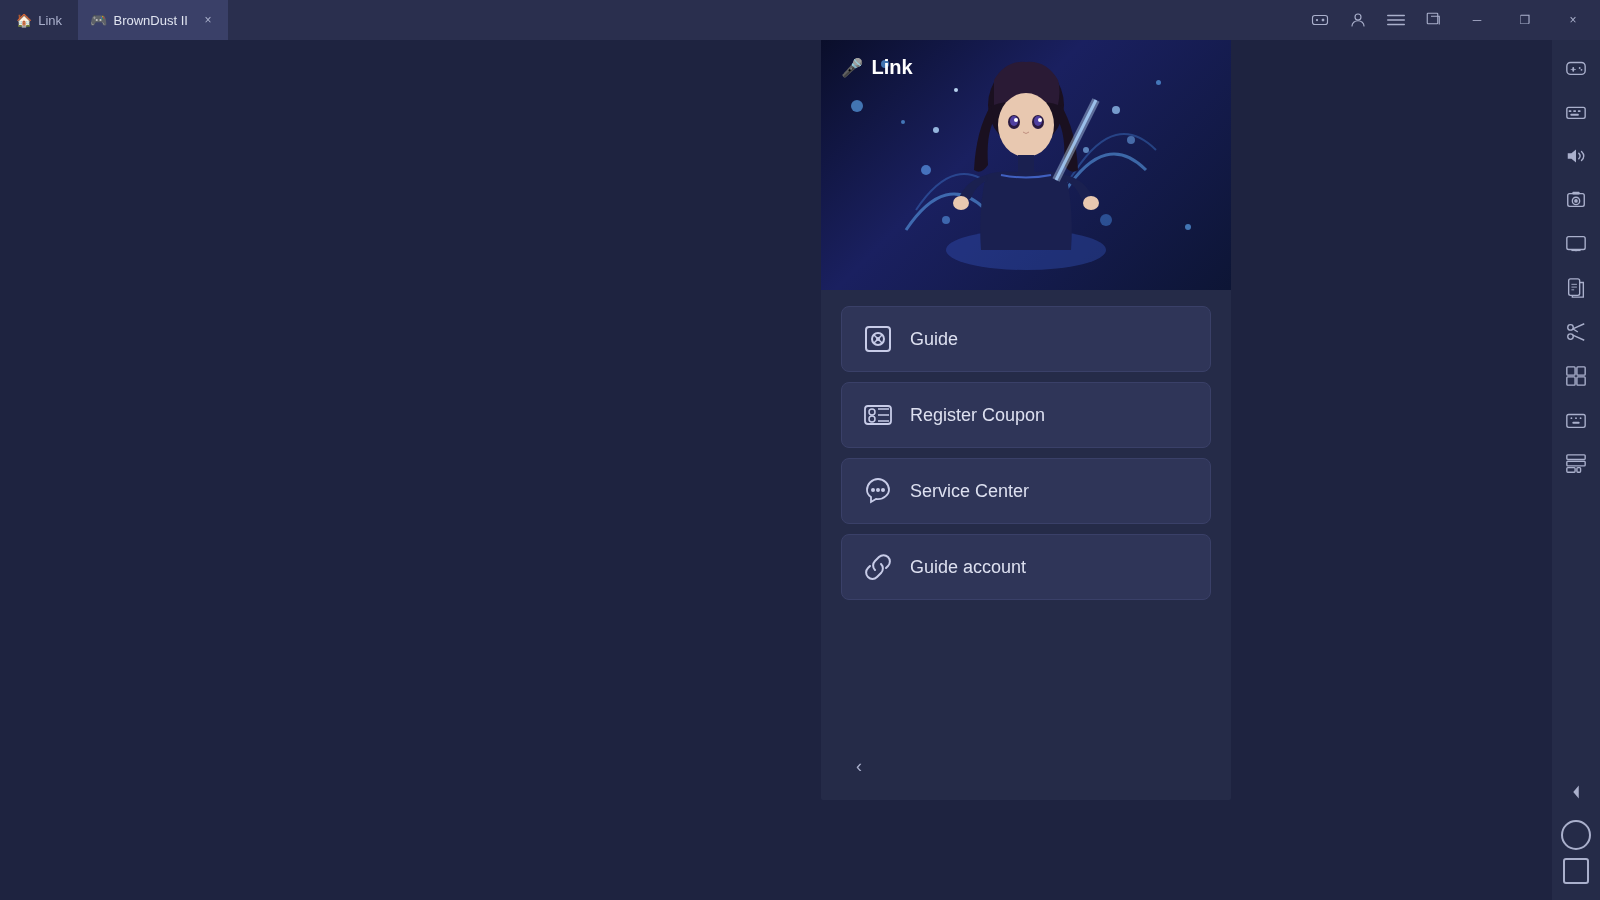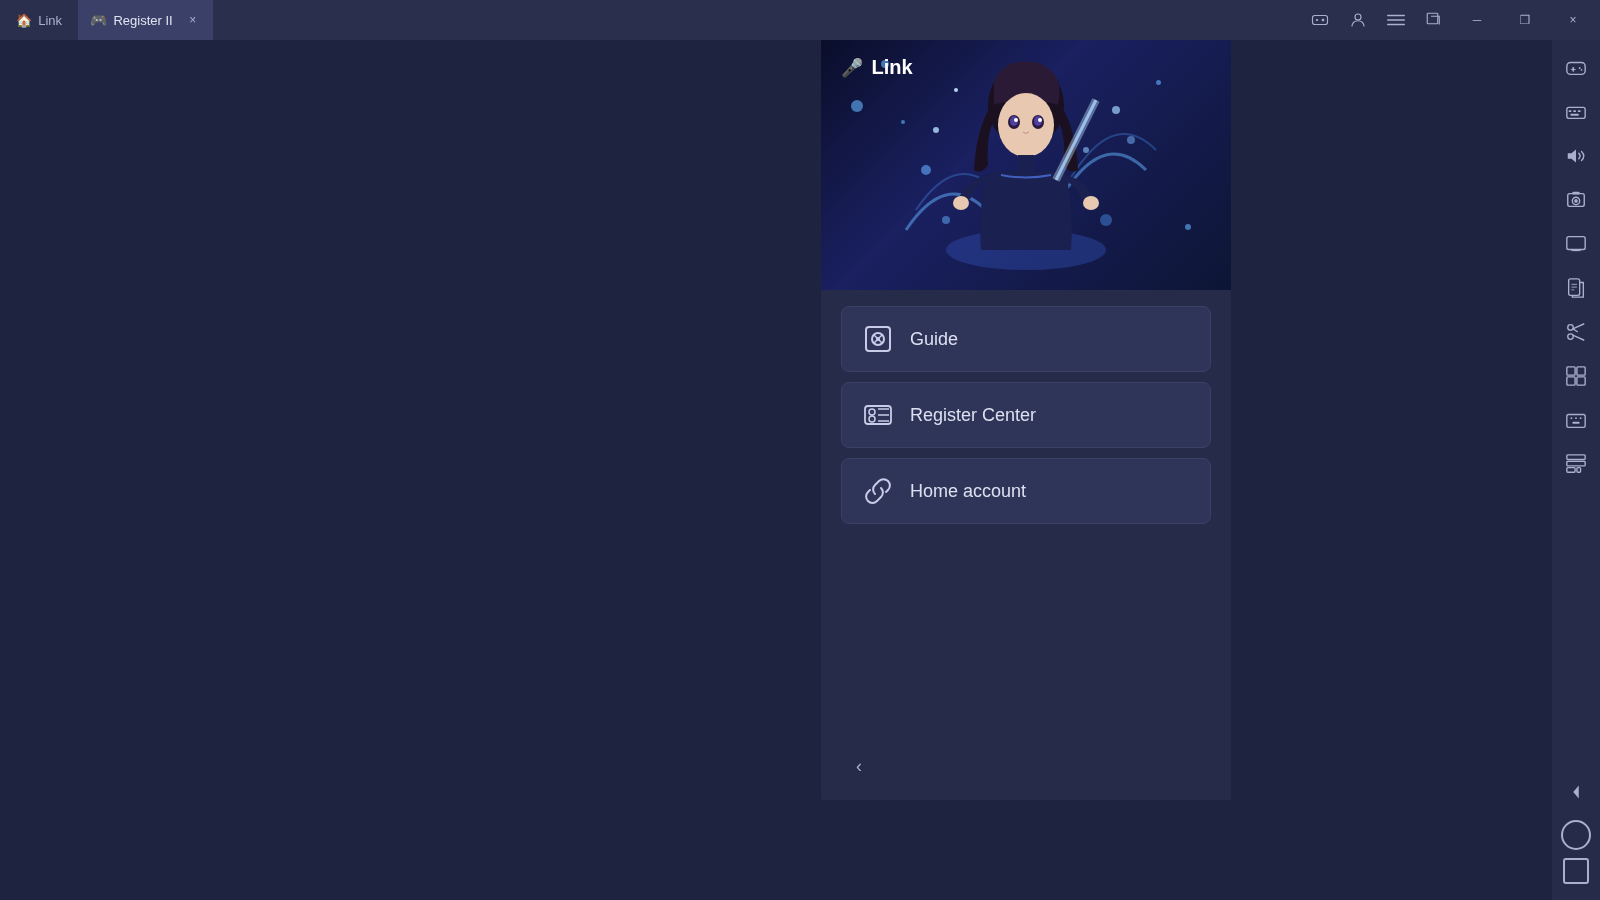--- a/index.html
+++ b/index.html
@@ -282,21 +282,21 @@
 <body>
 
 <div class="title-bar">
   <div class="title-bar-left">
     <div class="tab-home">
       <span>🏠</span>
       <span>Link</span>
     </div>
     <div class="tab-active">
       <span style="font-size:14px;">🎮</span>
-      <span>Register II</span>
+      <span>BrownDust II</span>
       <span class="tab-close">×</span>
     </div>
   </div>
   <div class="title-bar-right">
     <div class="title-btn">
       <svg width="18" height="18" viewBox="0 0 24 24" fill="#aab0cc">
           <rect x="2" y="6" width="20" height="12" rx="3" fill="none" stroke="#aab0cc" stroke-width="1.5"></rect>
           <circle cx="8" cy="12" r="1.5" fill="#aab0cc"></circle>
           <rect x="14" y="11" width="4" height="2" rx="1" fill="#aab0cc"></rect>
           <rect x="15" y="10" width="2" height="4" rx="1" fill="#aab0cc"></rect>
@@ -420,32 +420,43 @@
         <div class="menu-item-icon">
           <svg width="32" height="32" viewBox="0 0 32 32">
             <rect x="3" y="7" width="26" height="18" rx="3" fill="none" stroke="#c8cce8" stroke-width="1.8"></rect>
             <circle cx="10" cy="13" r="3" fill="none" stroke="#c8cce8" stroke-width="1.5"></circle>
             <circle cx="10" cy="20" r="3" fill="none" stroke="#c8cce8" stroke-width="1.5"></circle>
             <line x1="16" y1="10" x2="27" y2="10" stroke="#c8cce8" stroke-width="1.5"></line>
             <line x1="16" y1="16" x2="27" y2="16" stroke="#c8cce8" stroke-width="1.5"></line>
             <line x1="16" y1="22" x2="27" y2="22" stroke="#c8cce8" stroke-width="1.5"></line>
           </svg>
         </div>
-        <span class="menu-item-label">Register Center</span>
+        <span class="menu-item-label">Register Coupon</span>
       </div>
 
+      <div class="menu-item">
+        <div class="menu-item-icon">
+          <svg width="32" height="32" viewBox="0 0 32 32">
+            <path d="M16 4 C10 4 5 9 5 15 C5 18 6.5 20.5 9 22 L9 27 L14 24 C14.6 24.1 15.3 24.2 16 24.2 C22 24.2 27 19.2 27 15 C27 9 22 4 16 4Z" fill="none" stroke="#c8cce8" stroke-width="1.8"></path>
+            <circle cx="11" cy="15" r="2" fill="#c8cce8"></circle>
+            <circle cx="16" cy="15" r="2" fill="#c8cce8"></circle>
+            <circle cx="21" cy="15" r="2" fill="#c8cce8"></circle>
+          </svg>
+        </div>
+        <span class="menu-item-label">Service Center</span>
+      </div>
 
       <div class="menu-item">
         <div class="menu-item-icon">
           <svg width="32" height="32" viewBox="0 0 32 32">
             <path d="M13 19 C10.5 16.5 10.5 12.5 13 10 L17 6 C19.5 3.5 23.5 3.5 26 6 C28.5 8.5 28.5 12.5 26 15 L24 17" stroke="#c8cce8" stroke-width="2" fill="none" stroke-linecap="round"></path>
             <path d="M19 13 C21.5 15.5 21.5 19.5 19 22 L15 26 C12.5 28.5 8.5 28.5 6 26 C3.5 23.5 3.5 19.5 6 17 L8 15" stroke="#c8cce8" stroke-width="2" fill="none" stroke-linecap="round"></path>
           </svg>
         </div>
-        <span class="menu-item-label">Home account</span>
+        <span class="menu-item-label">Guide account</span>
       </div>
 
     </div>
 
     <div class="back-btn-area">
       <div class="back-btn">
         <span>‹</span>
       </div>
     </div>
   </div>

